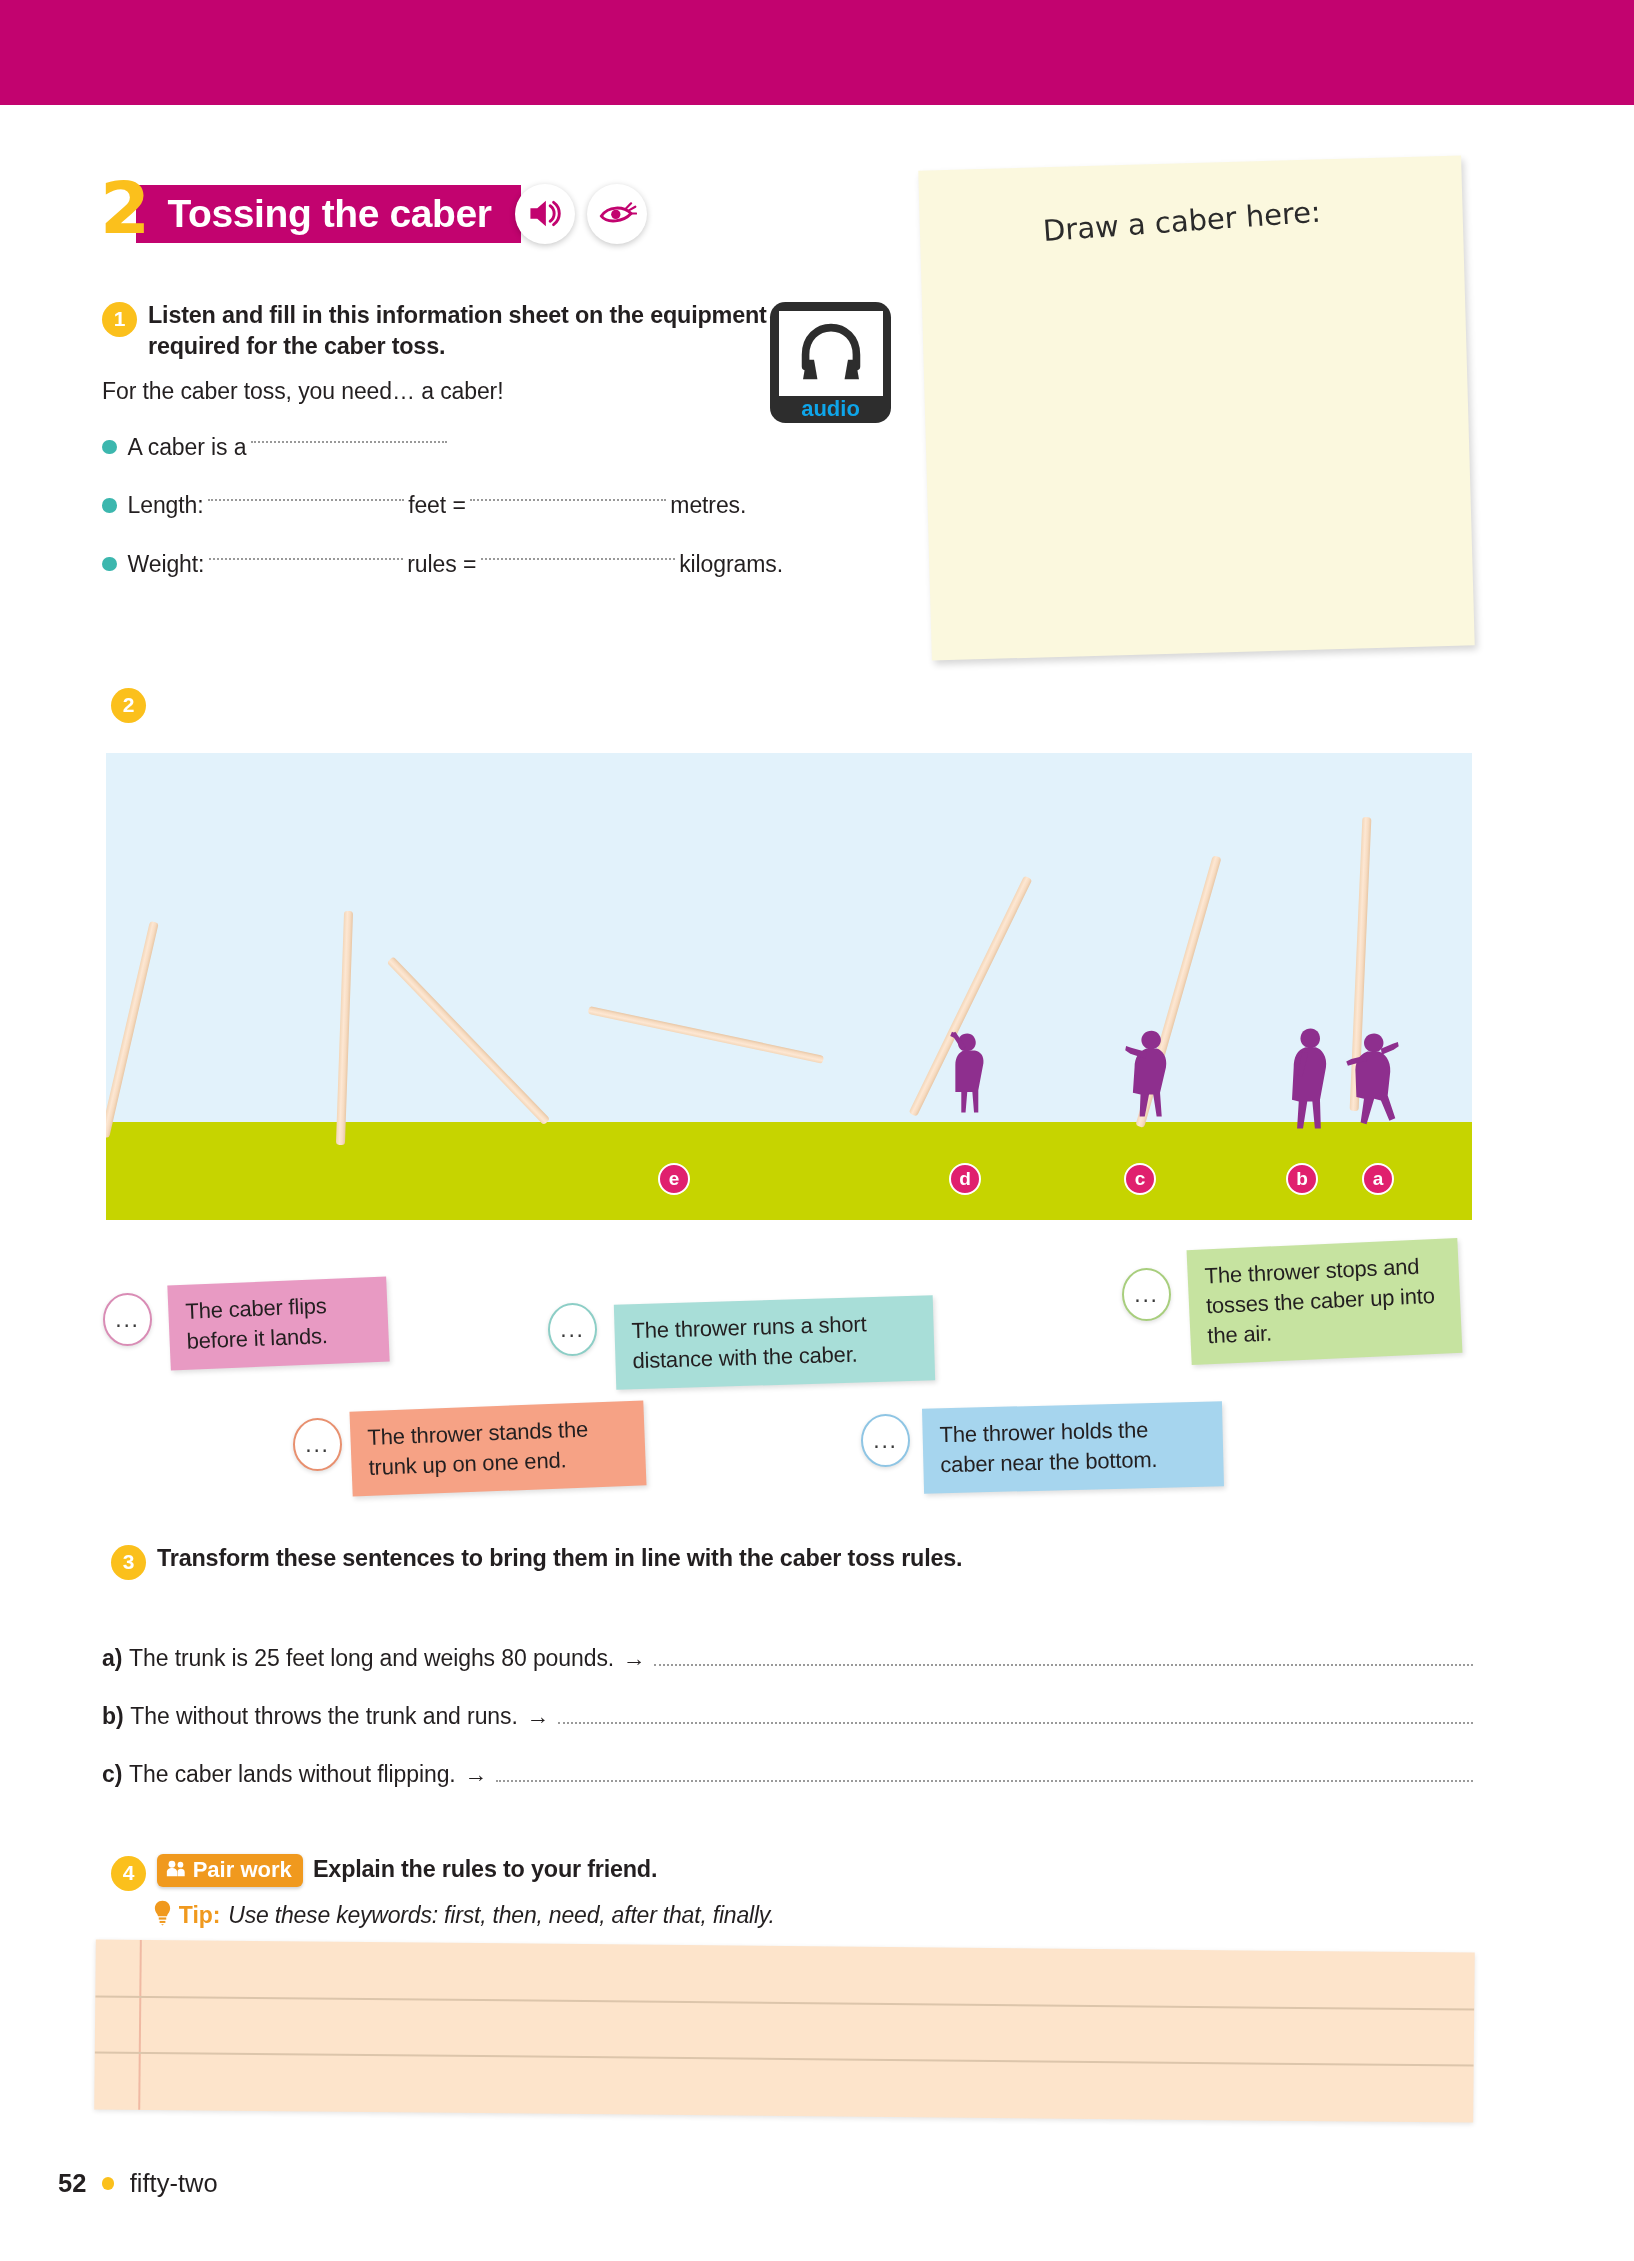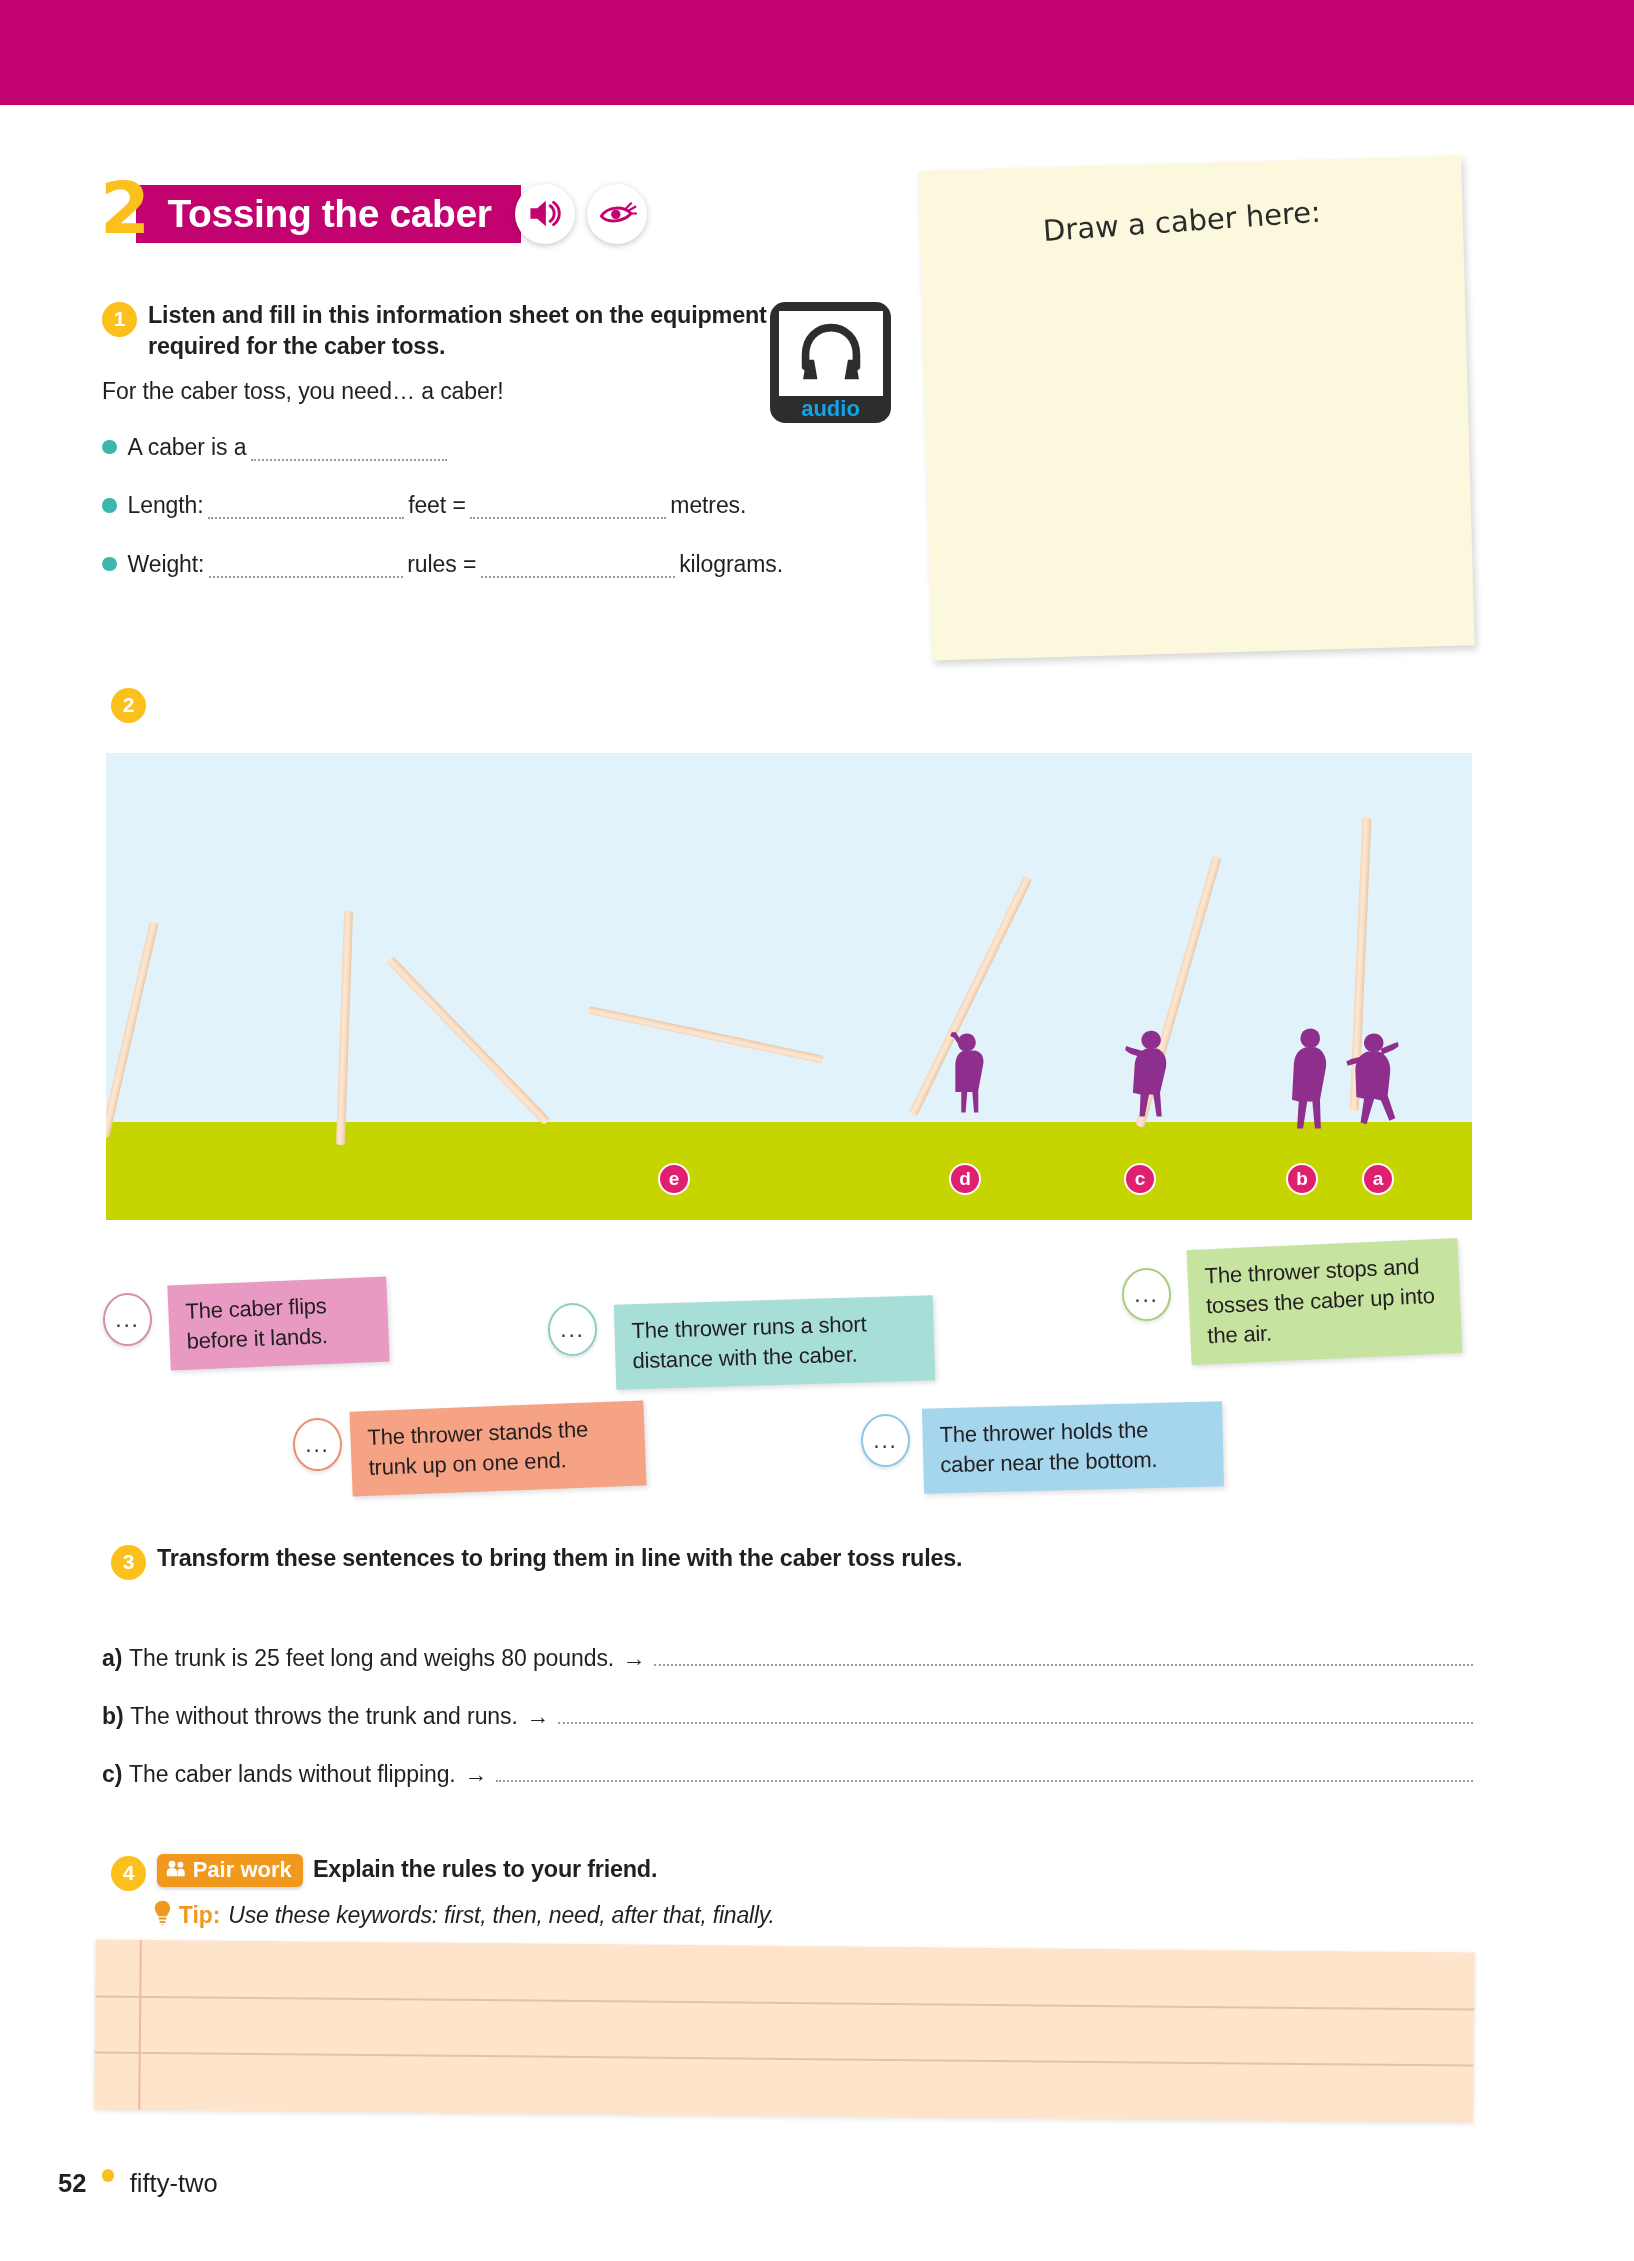--- a/index.html
+++ b/index.html
@@ -95,21 +95,21 @@
   }
   .plain-line {
     font-size: 23px;
     color: #231f20;
     margin-top: 15.3px;
     letter-spacing: -0.1px;
   }
   .blank-list { margin-top: 29px; }
   .blank-row {
     display: flex;
-    align-items: flex-end;
+    align-items: flex-start;
     font-size: 23px;
     color: #231f20;
     margin-bottom: 31.5px;
     letter-spacing: -0.1px;
     white-space: nowrap;
   }
   .tdot {
     width: 14.5px; height: 14.5px;
     border-radius: 50%;
     background: #3cb7ae;
@@ -299,21 +299,21 @@
     position: absolute;
     left: 44px; top: 0; bottom: 0;
     width: 1.7px;
     background: #f0b9a3;
   }
 
   
   .footer {
     position: absolute;
     left: 58px; top: 2169px;
-    display: flex; 
+    display: flex; align-items: center;
     font-size: 25.5px;
   }
   .footer .pg { font-weight: bold; color: #231f20; margin-right: 15.3px; }
   .footer .fdot {
     width: 12.8px; height: 12.8px; border-radius: 50%;
     background: #fbc01c; margin-right: 15.3px;
   }
   .footer .word { color: #231f20; }
 </style>
 </head>

